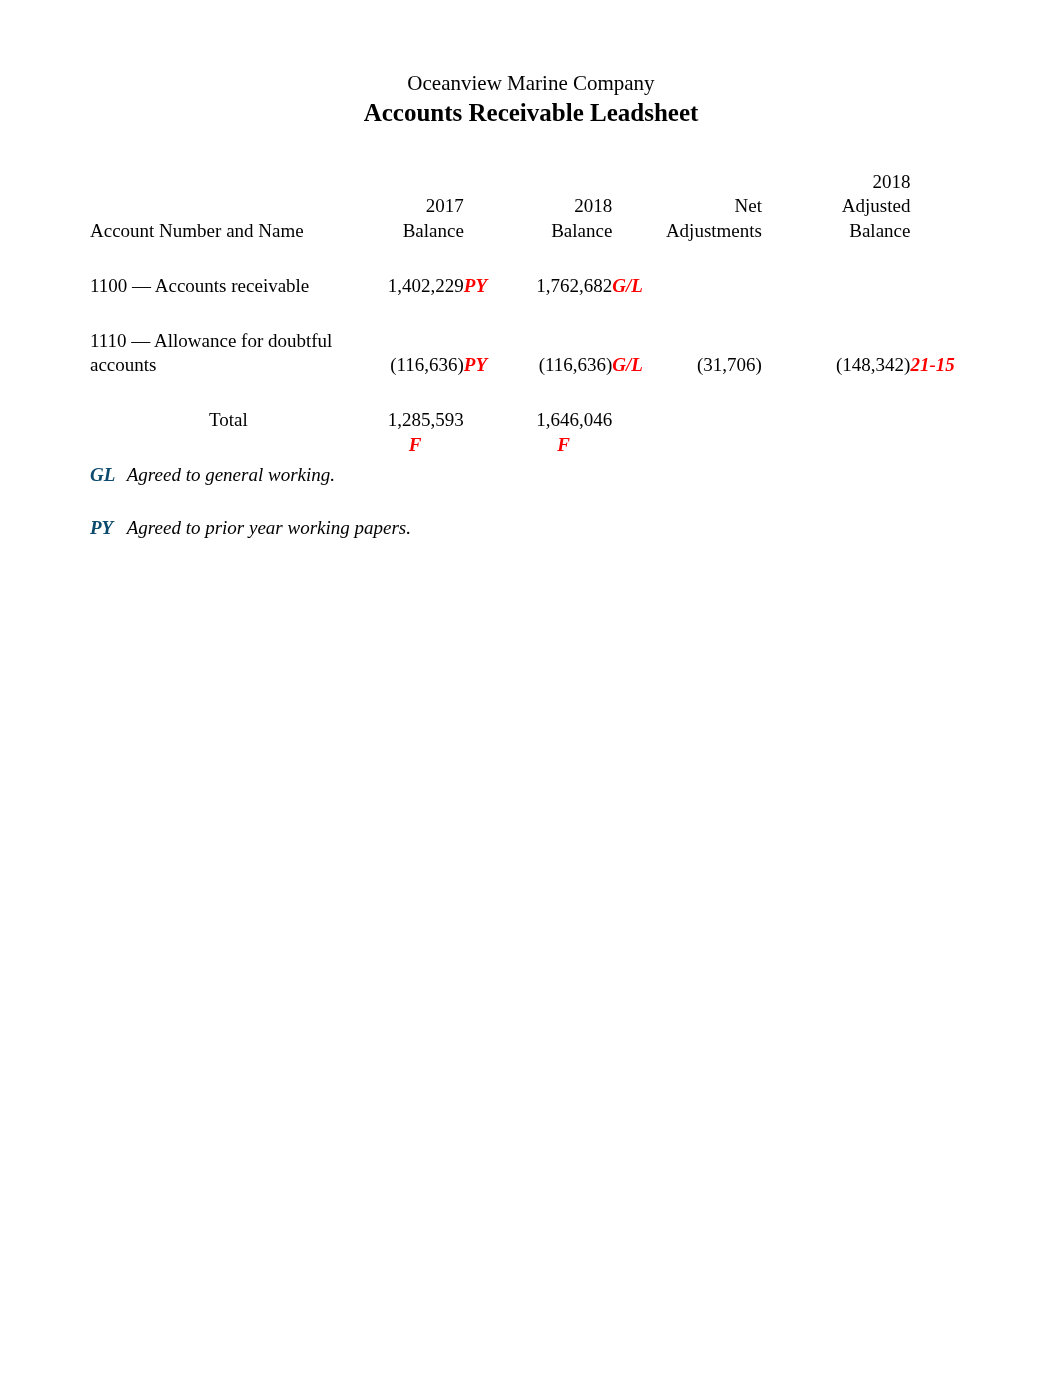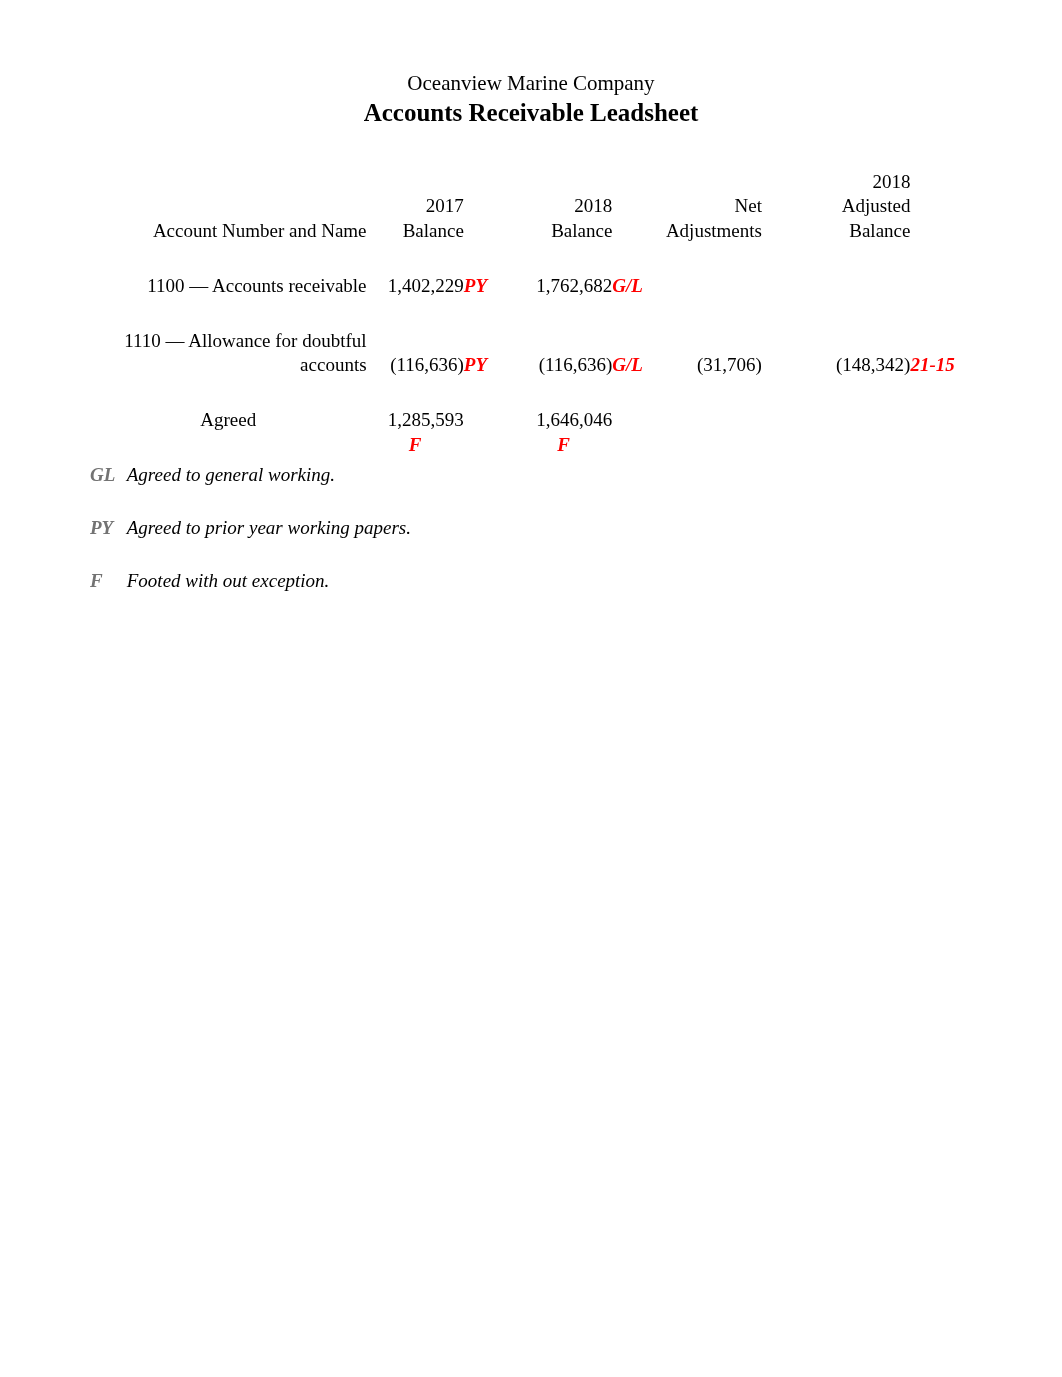--- a/index.html
+++ b/index.html
@@ -35,21 +35,21 @@
     vertical-align: top;
     padding: 0;
   }
   .col-head {
     text-align: center;
     font-size: 19px;
     padding-bottom: 8px;
   }
   .name-col {
     width: 270px;
-    text-align: right;
+    text-align: left;
     padding-right: 10px;
   }
   .val-col {
     width: 95px;
     text-align: right;
     margin-top: 26px;
   }
   .tm-col {
     width: 50px;
     text-align: left;
@@ -81,21 +81,21 @@
     margin-top: 6px;
   }
   .legend-title {
     font-style: italic;
     margin-bottom: 28px;
   }
   .legend-item {
     margin-bottom: 28px;
   }
   .legend-code {
-    color: #737373;
+    color: #0c4a6e;
     font-weight: bold;
     font-style: italic;
     display: inline-block;
     width: 32px;
   }
   .legend-desc {
     font-style: italic;
   }
 </style>
 </head>
@@ -165,21 +165,21 @@
     <td class="tm-col"></td>
     <td class="val-col" style="vertical-align:bottom;">(148,342)</td>
     <td class="ref-col" style="vertical-align:bottom;"><span class="tm">21-15</span></td>
   </tr>
 
   <tr class="row-spacer">
         <td colspan="9"></td>
       </tr>
 
   <tr>
-    <td class="name-col total-label">Agreed</td>
+    <td class="name-col total-label">Total</td>
     <td class="val-col">1,285,593</td>
     <td class="tm-col"></td>
     <td class="val-col">1,646,046</td>
     <td class="tm-col"></td>
     <td class="val-col"></td>
     <td class="tm-col"></td>
     <td class="val-col"></td>
     <td class="ref-col"></td>
   </tr>
   <tr>
@@ -201,17 +201,13 @@
   <div class="legend-item">
     <span class="legend-code">GL</span>
     <span class="legend-desc">Agreed to general working.</span>
   </div>
 
   <div class="legend-item">
     <span class="legend-code">PY</span>
     <span class="legend-desc">Agreed to prior year working papers.</span>
   </div>
 
-  <div class="legend-item">
-    <span class="legend-code">F</span>
-    <span class="legend-desc">Footed with out exception.</span>
-  </div>
 </div>
 
 </body></html>

